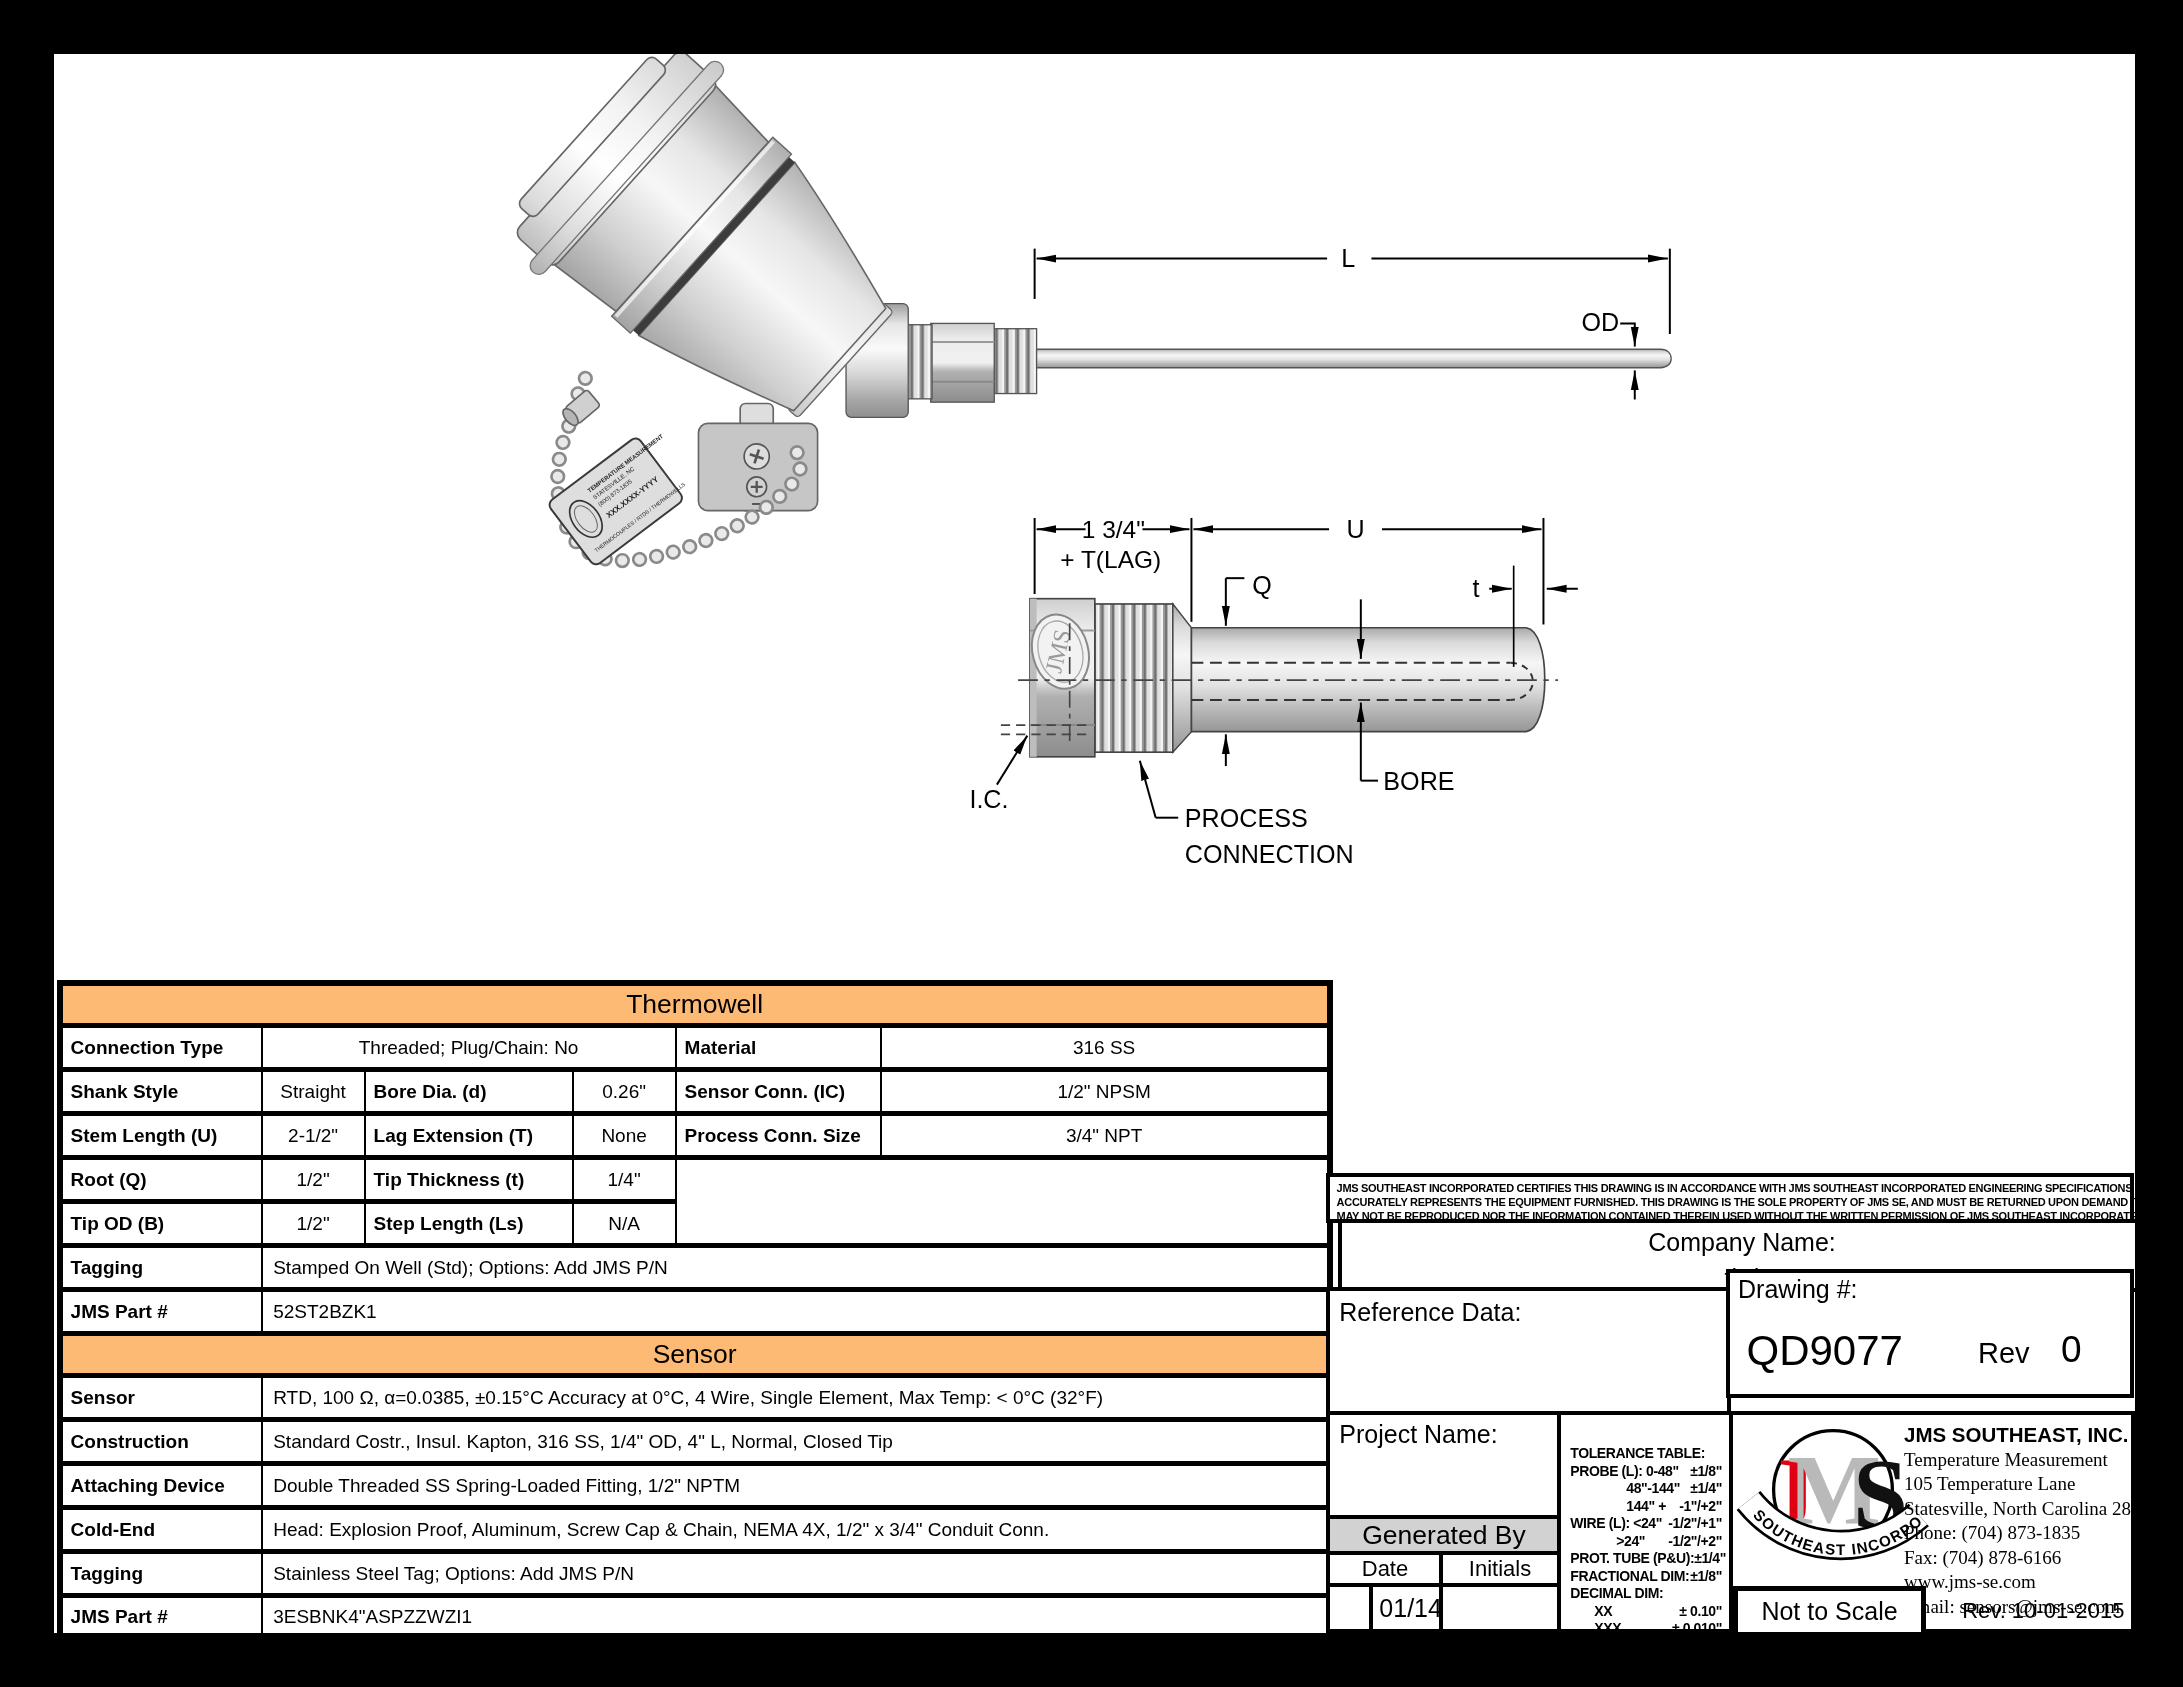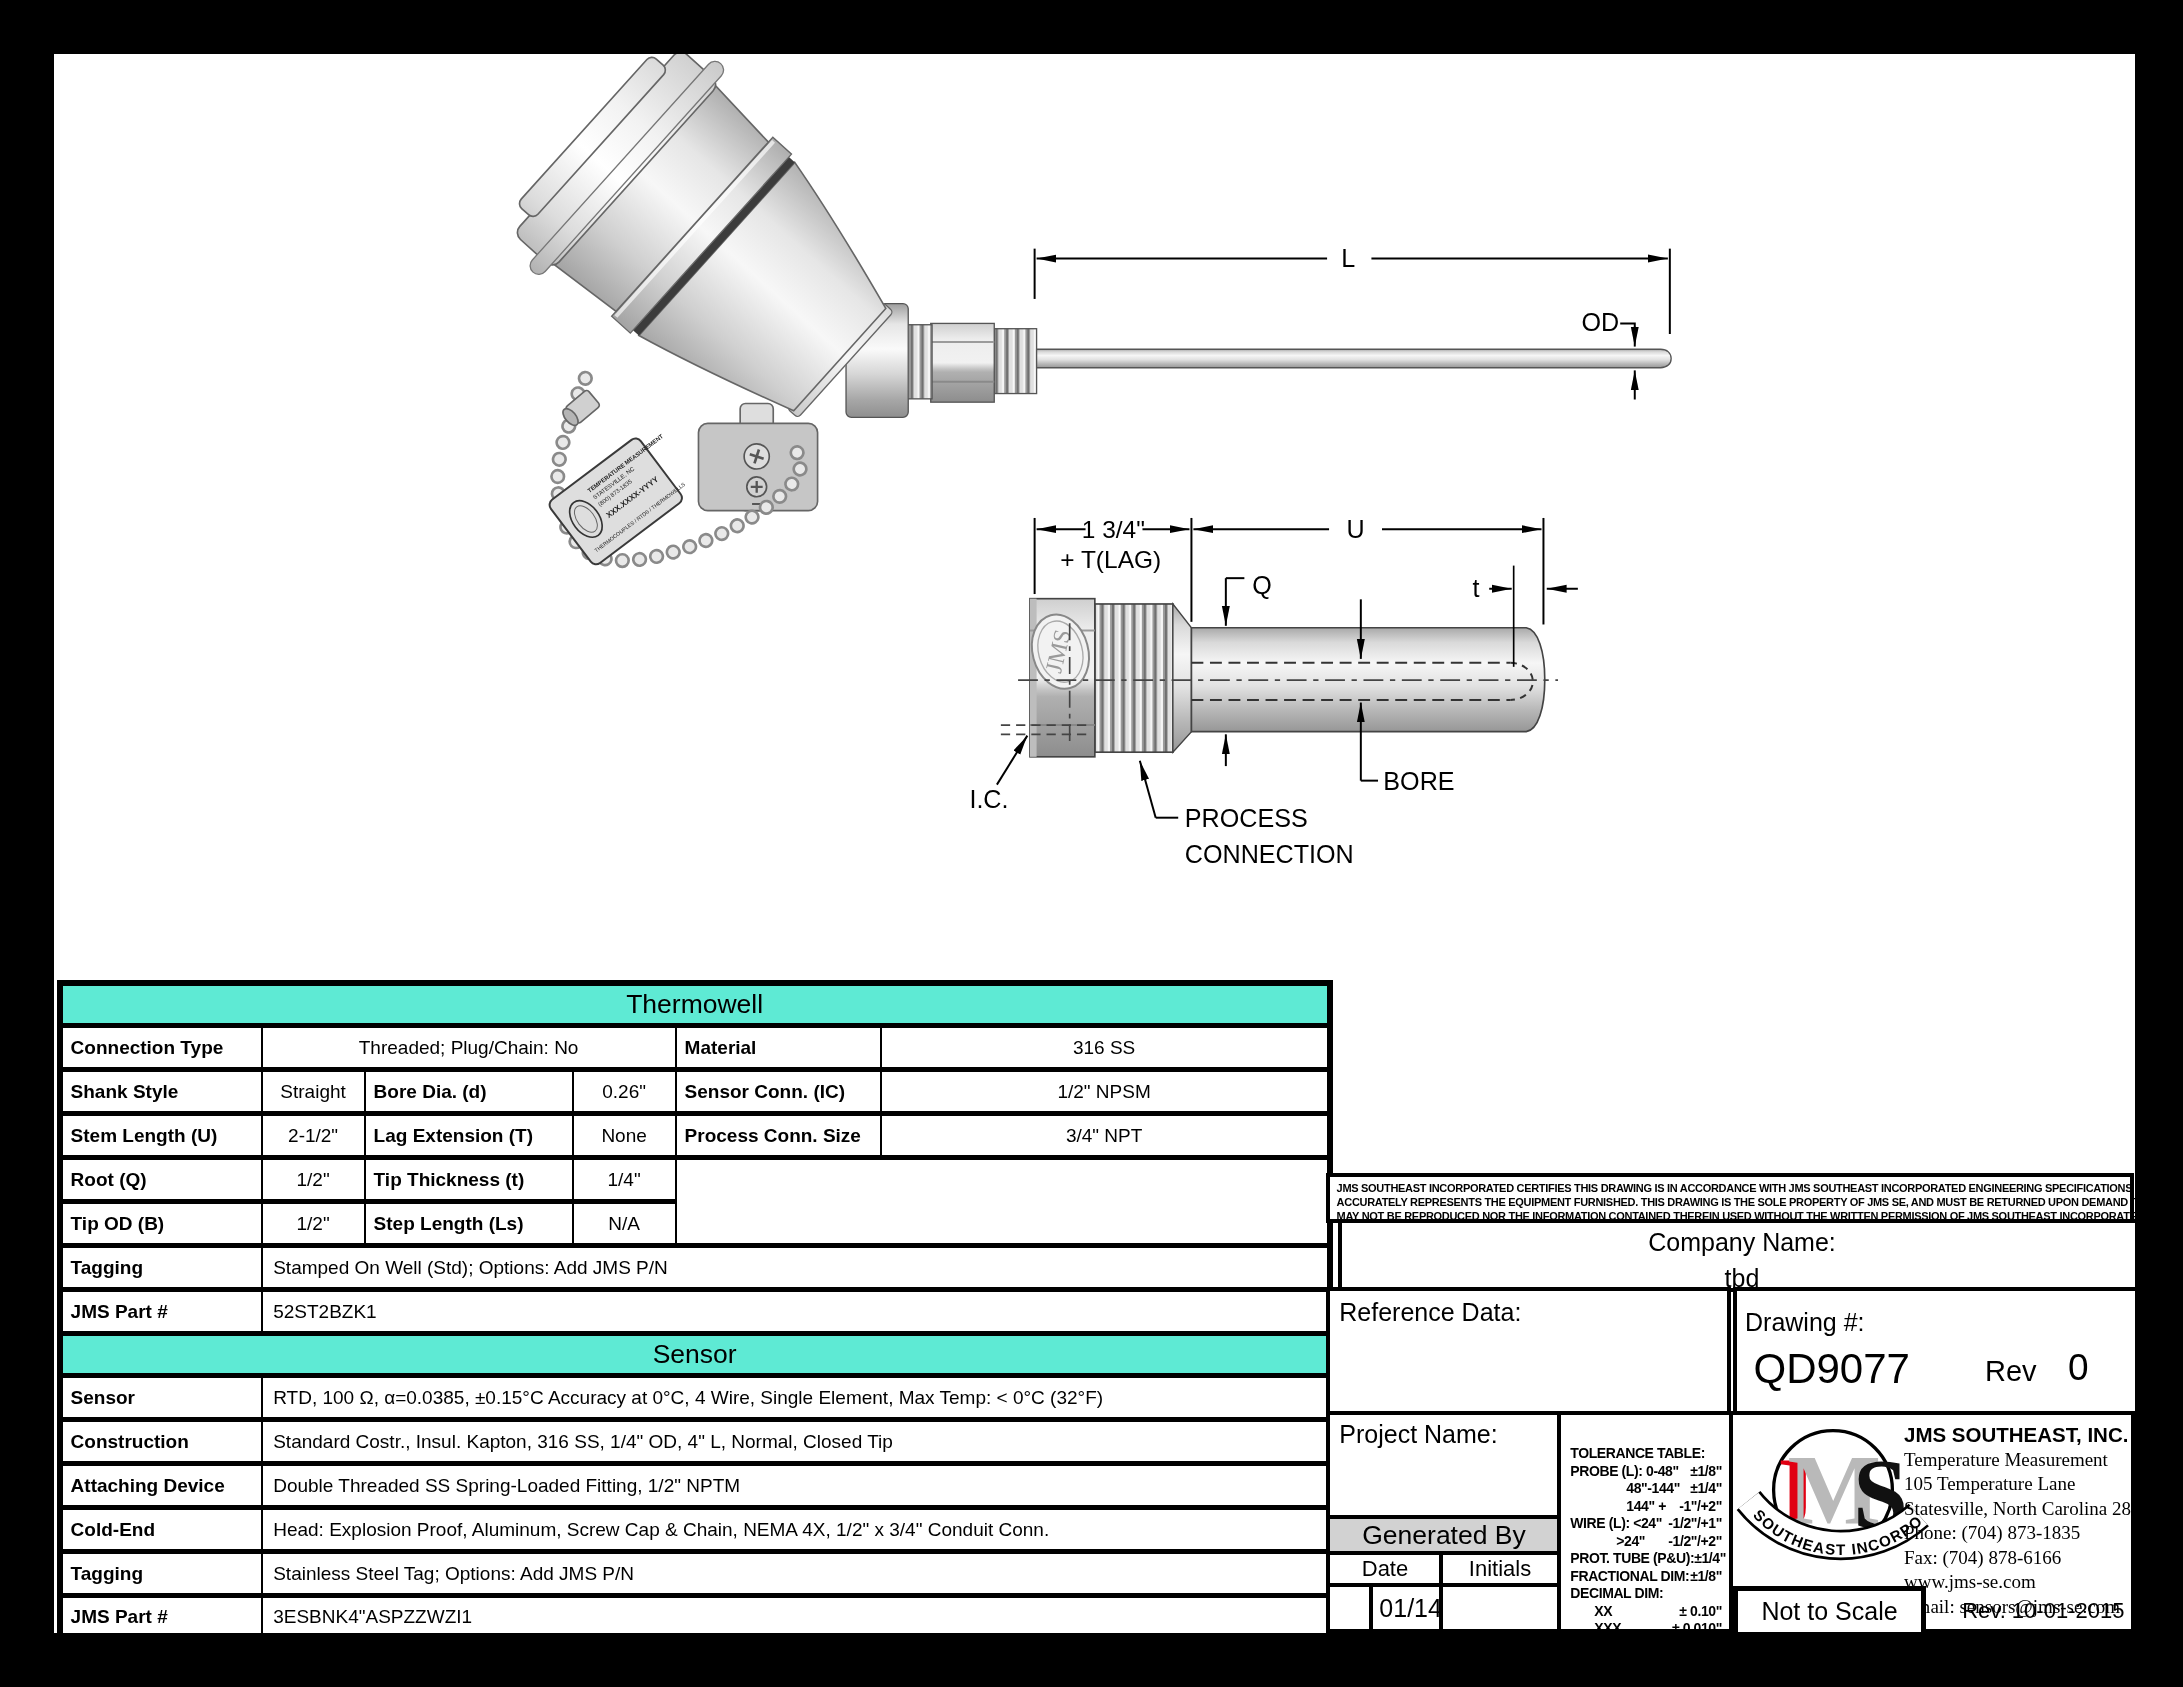--- a/index.html
+++ b/index.html
@@ -7,35 +7,35 @@
        font-family:"Liberation Sans",sans-serif;color:#000;}
   .page{position:absolute;left:54px;top:54px;width:2081px;height:1579px;background:#fff;overflow:hidden;}
   #dwg{position:absolute;left:0;top:0;}
 
   
   table.spec{position:absolute;left:2.6px;top:926px;width:1270px;
              border-collapse:collapse;table-layout:fixed;
              border:6px solid #000;background:#fff;}
   table.spec td,table.spec th{border:2.6px solid #000;border-top-width:5.3px;border-bottom-width:5.3px;
              font-size:19px;padding:0 8px;overflow:hidden;white-space:nowrap;}
-  table.spec th.section{background:#5eead4;font-weight:normal;font-size:26.5px;text-align:center;height:37px;}
+  table.spec th.section{background:#fdba74;font-weight:normal;font-size:26.5px;text-align:center;height:37px;}
   table.spec td.lbl{font-weight:bold;}
   table.spec td.val{text-align:center;padding-left:8px;}
   table.spec td.vall{text-align:left;padding-left:10.6px;}
   tr.r{height:44px;}
 
   
   .tb{position:absolute;left:1272px;top:1119px;width:808px;height:460px;}
   .box{position:absolute;border:4.6px solid #000;box-sizing:border-box;background:#fff;}
   .cert{left:0;top:0;width:808px;height:50px;padding:4px 6.6px 0 6.6px;
         font-weight:bold;font-size:11px;line-height:14px;letter-spacing:-0.3px;white-space:nowrap;}
   .company{left:12px;top:46px;width:808px;height:73px;padding:5.3px 9.3px;text-align:center;}
   .lab{font-size:25px;}
   .refbox{left:0;top:114px;width:405px;height:129px;padding:6.6px 9.3px;}
-  .dwgbox{left:400px;top:114px;width:408px;height:129px;padding:17px 8px;margin-left:7px;}
+  .dwgbox{left:400px;top:96px;width:408px;height:129px;padding:2px 8px;}
   .leftcol{left:0;top:238px;width:236px;height:222px;padding:5.3px 9.3px;}
   .genby{left:0;top:342px;width:236px;height:41px;background:#d2d2d2;
          display:flex;align-items:center;justify-content:center;font-size:26.5px;}
   .cellD{left:0;top:378px;width:118px;height:36px;display:flex;align-items:center;justify-content:center;font-size:22px;}
   .cellI{left:113px;top:378px;width:122px;height:36px;display:flex;align-items:center;justify-content:center;font-size:22px;}
   .cellDv{left:0;top:410px;width:118px;height:50px;display:flex;align-items:center;justify-content:center;font-size:25px;margin-left:43px;}
   .cellIv{left:113px;top:410px;width:122px;height:50px;}
   .midcol{left:231px;top:238px;width:177px;height:222px;padding:30px 8px 0 9.3px;}
   .rightcol{left:403px;top:238px;width:406px;height:222px;}
   .notscale{left:0;top:171px;width:193px;height:51px;border-width:5.3px;

